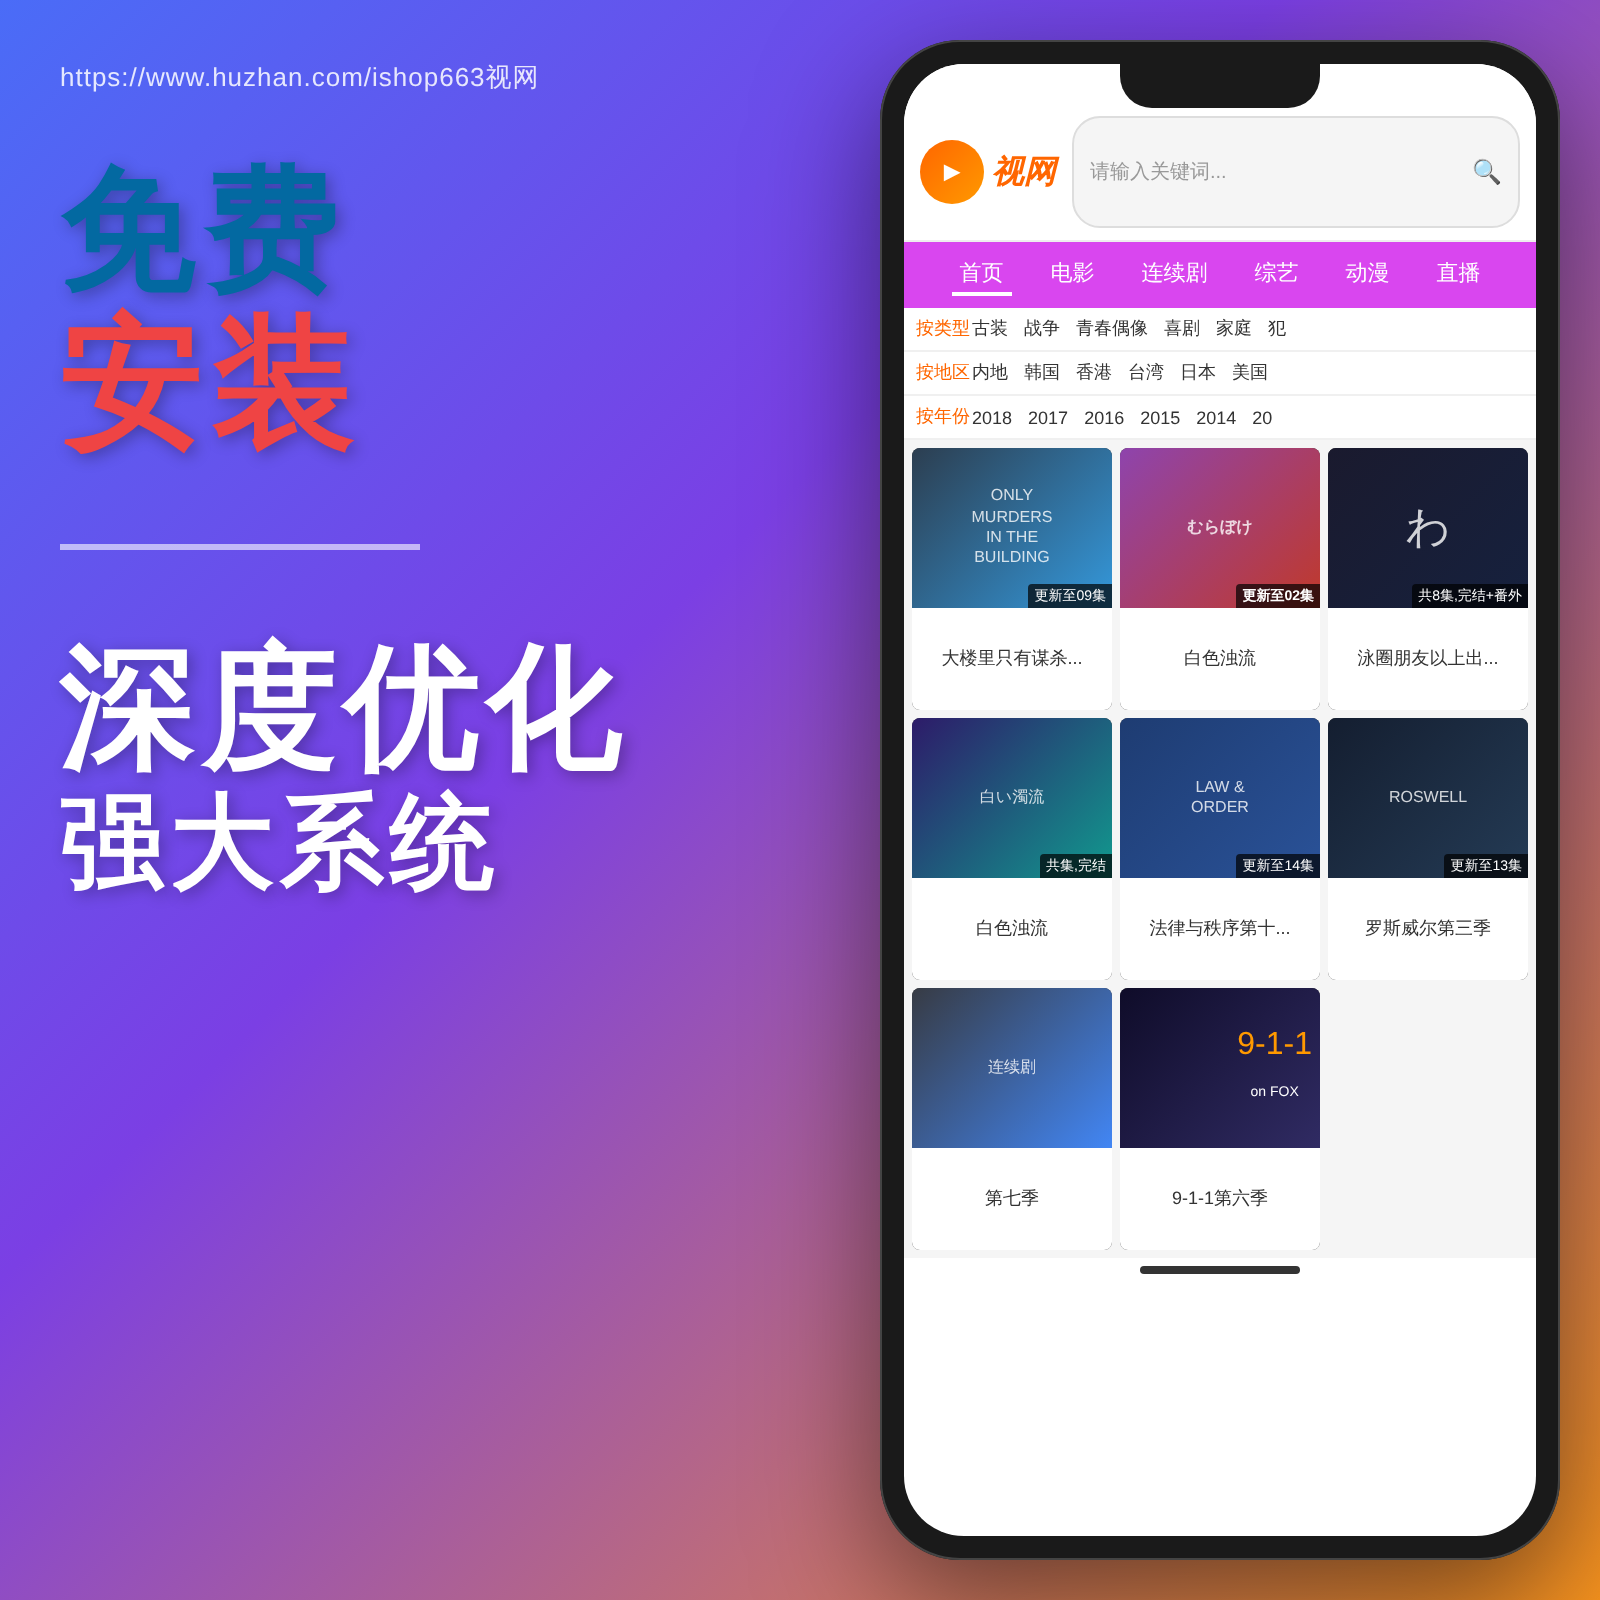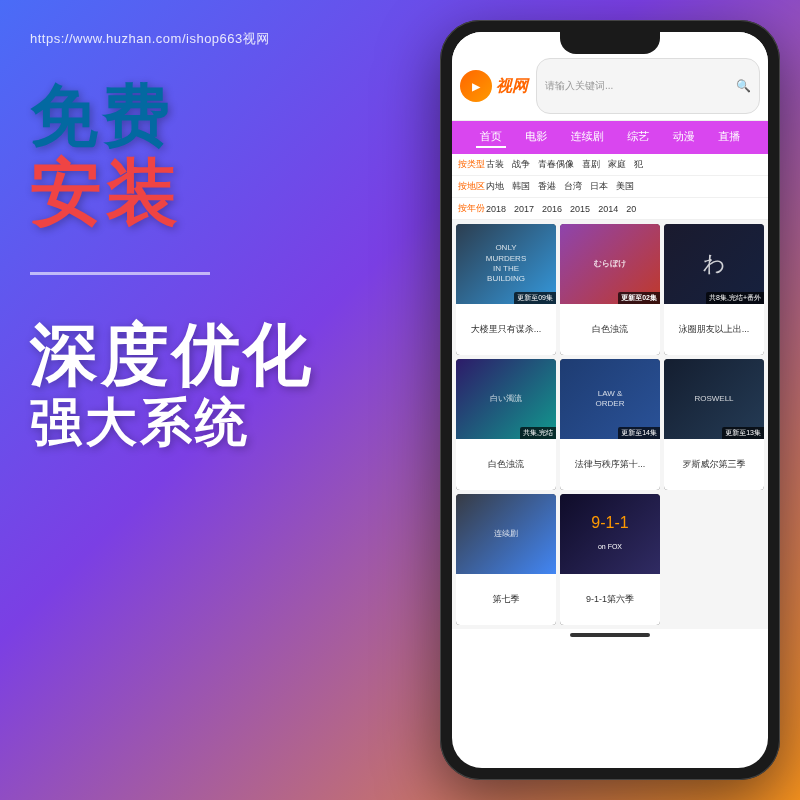--- a/index.html
+++ b/index.html
@@ -286,21 +286,21 @@
     }
 
     
     .poster-1 { background: linear-gradient(135deg, #2c3e50, #3498db); }
     .poster-2 { background: linear-gradient(135deg, #8e44ad, #c0392b); font-weight: bold; }
     .poster-3 { background: linear-gradient(135deg, #1a1a2e, #16213e); }
     .poster-4 { background: linear-gradient(135deg, #2d1b69, #11998e); }
     .poster-5 { background: linear-gradient(135deg, #1e3c72, #2a5298); justify-content: center; }
     .poster-6 { background: linear-gradient(135deg, #141e30, #243b55); }
     .poster-7 { background: linear-gradient(135deg, #373b44, #4286f4); }
-    .poster-8 { background: linear-gradient(135deg, #0f0c29, #302b63); }
+    .poster-8 { background: linear-gradient(135deg, #0f0c29, #302b63); justify-content: flex-end; }
     .poster-9 { background: linear-gradient(135deg, #1a1a1a, #444); }
 
     .poster-text {
       color: rgba(255,255,255,0.8);
       font-size: 8px;
       text-align: center;
       padding: 4px;
       line-height: 1.3;
     }
 

